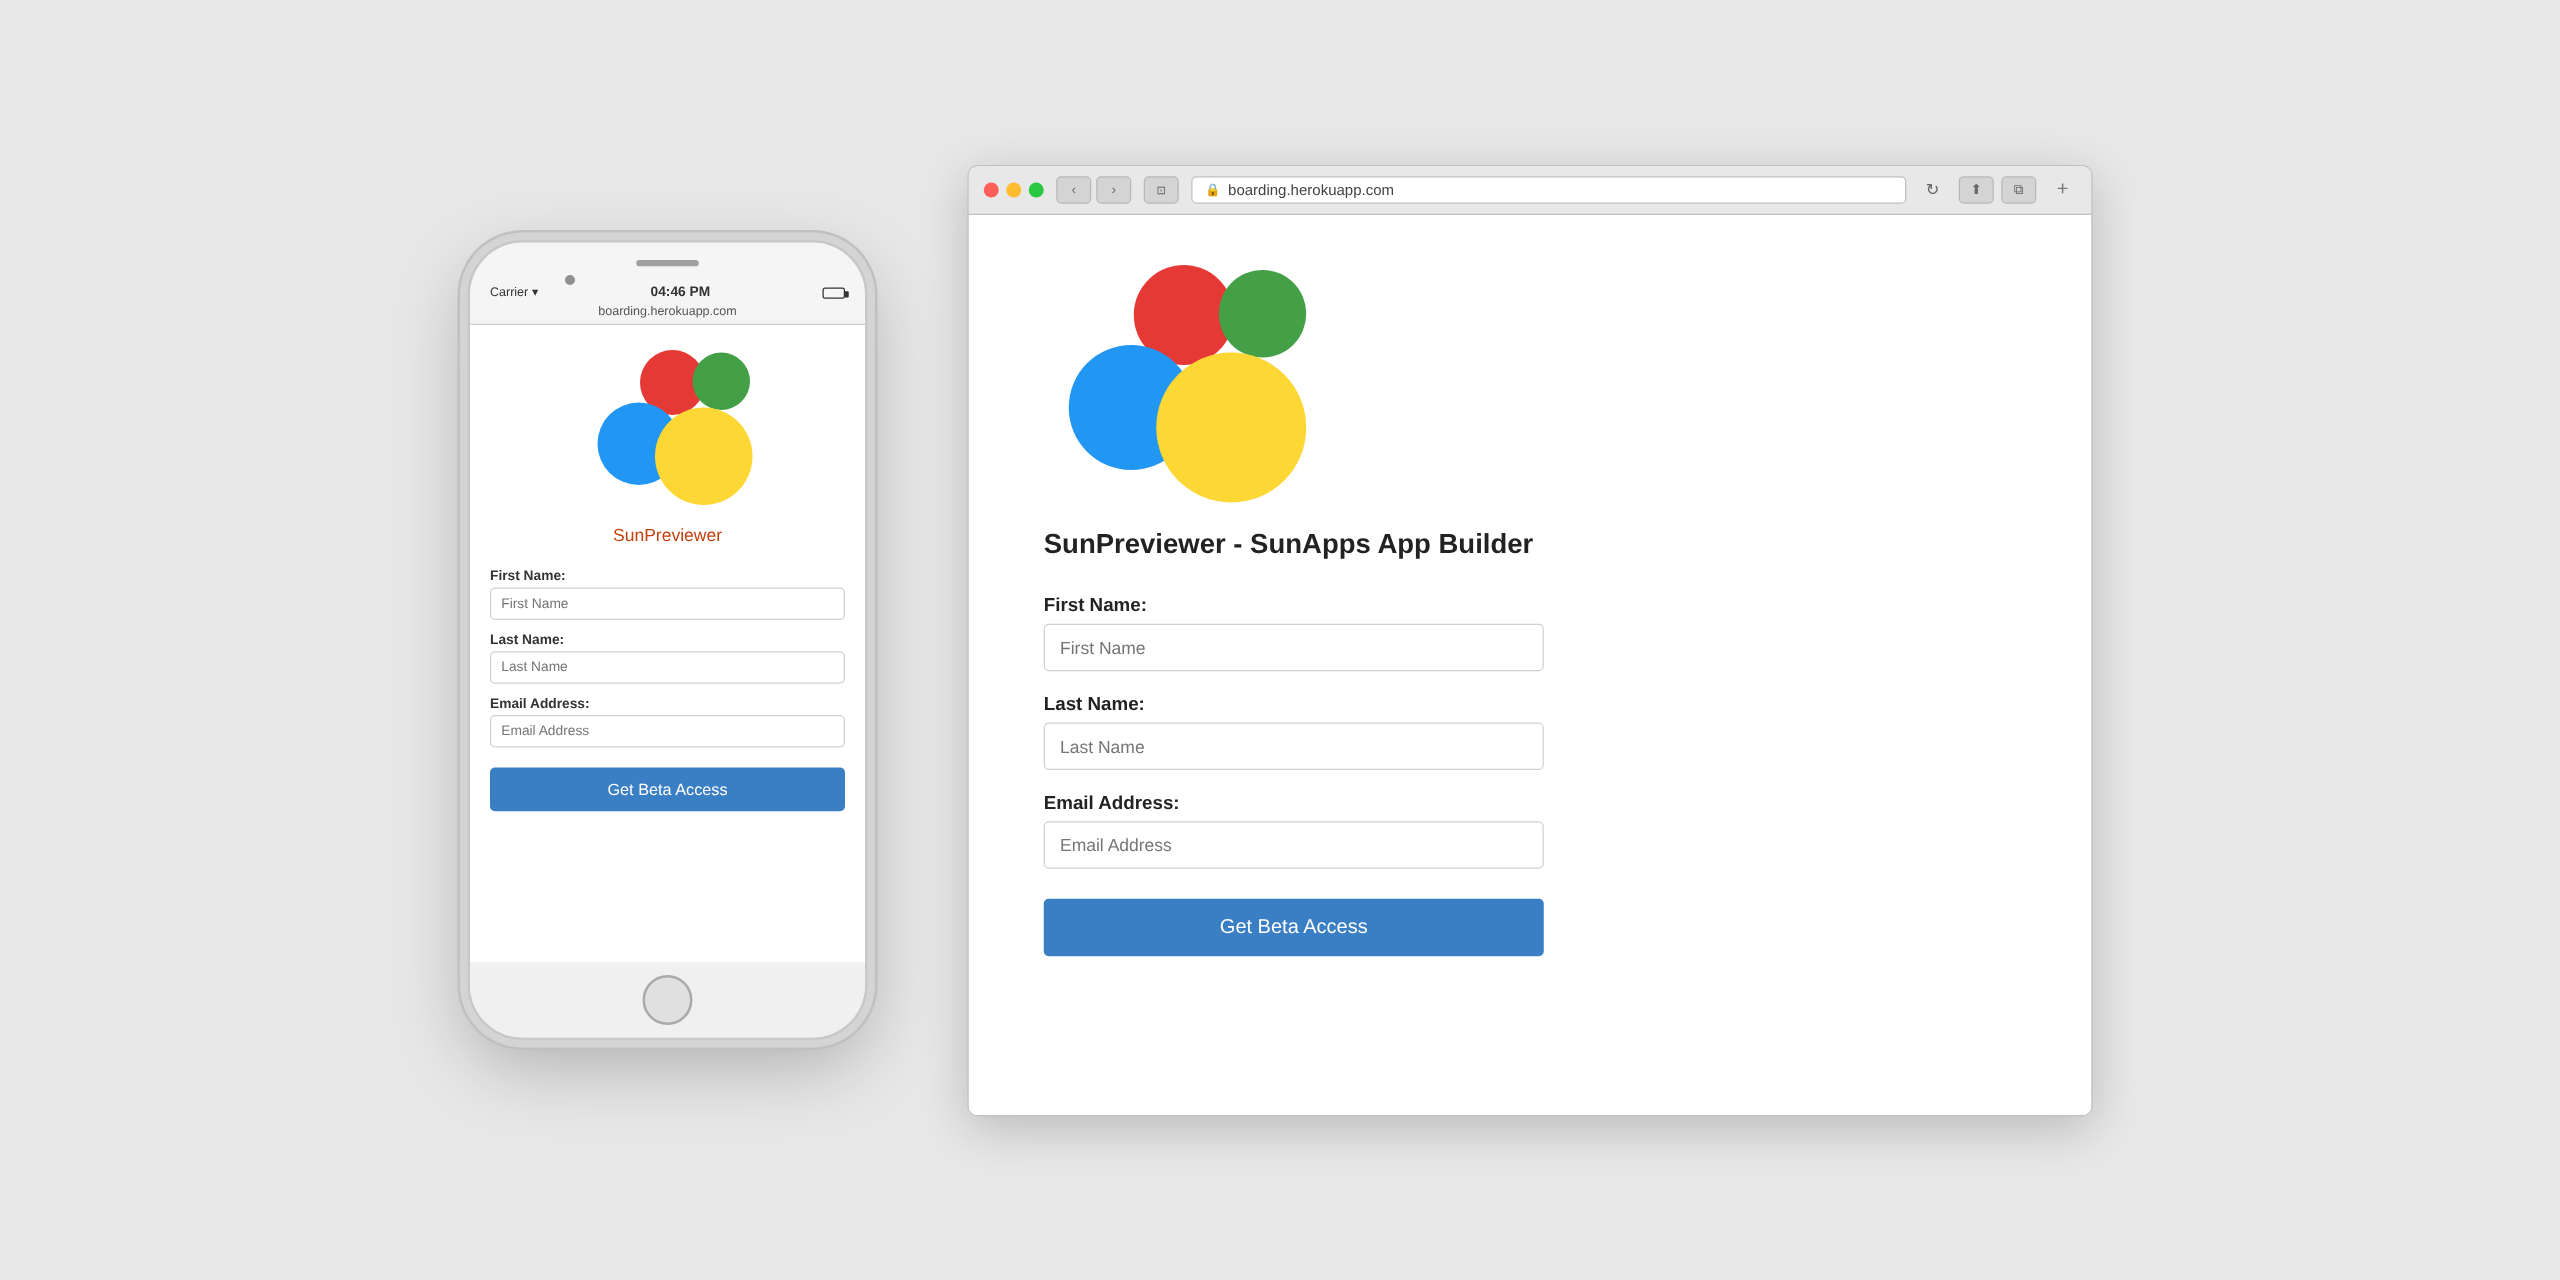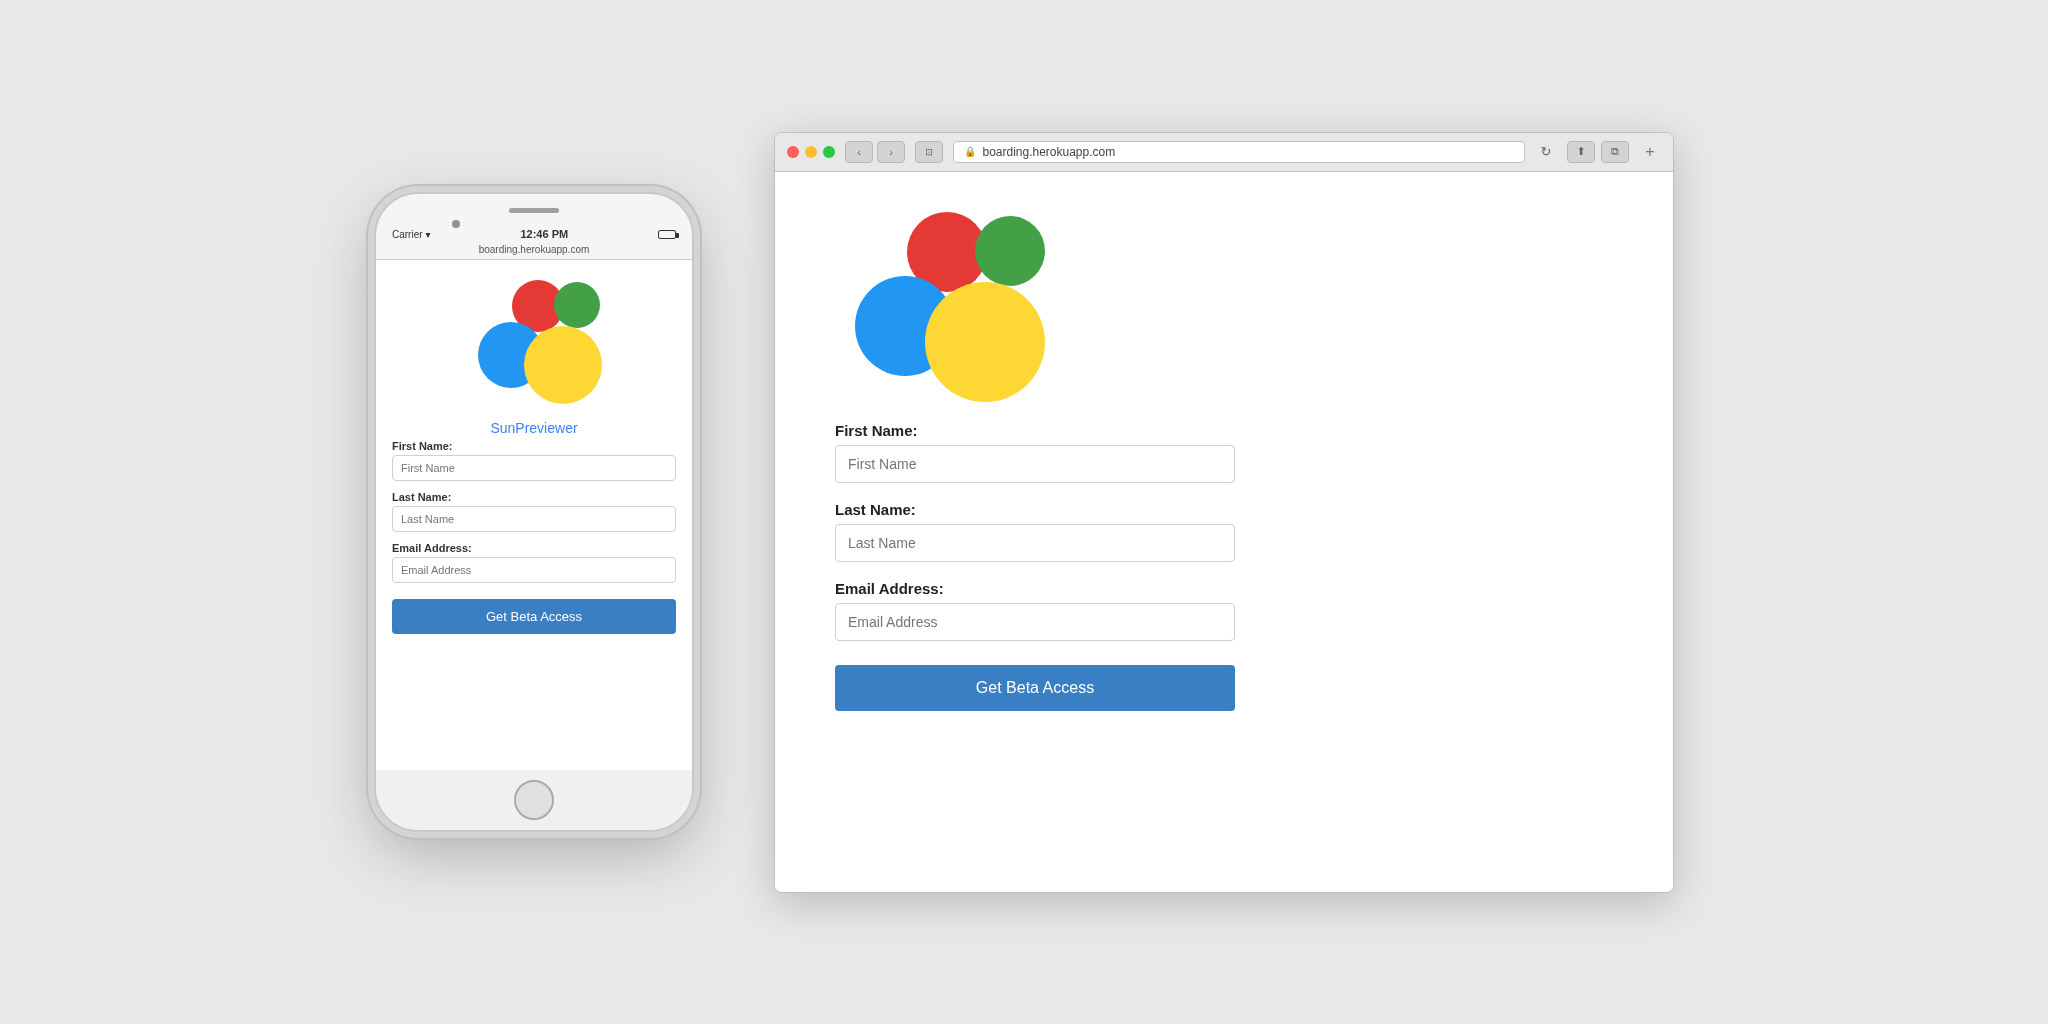--- a/index.html
+++ b/index.html
@@ -165,22 +165,22 @@
     
     .browser-logo .circle-red    { width: 80px; height: 80px; top: 0; left: 72px; }
     .browser-logo .circle-green  { width: 70px; height: 70px; top: 4px; left: 140px; }
     .browser-logo .circle-blue   { width: 100px; height: 100px; top: 64px; left: 20px; }
     .browser-logo .circle-yellow { width: 120px; height: 120px; top: 70px; left: 90px; }
     .browser-logo { width: 220px; height: 200px; }
 
     
     .phone-app-title {
       font-size: 14px;
-      color: #3b82f6;
-      margin-bottom: 4px;
+      color: #c2410c;
+      margin-bottom: 19px;
       text-align: center;
     }
     .phone-form { width: 100%; }
     .phone-field-label {
       font-size: 11px;
       font-weight: 600;
       color: #333;
       margin-bottom: 3px;
       display: block;
     }
@@ -333,21 +333,21 @@
 
 <div class="phone-wrap">
   <div class="phone">
     <div class="phone-speaker"></div>
     <div class="phone-camera"></div>
     <div class="phone-status-bar">
       <div class="phone-status-left">
         <span>Carrier</span>
         <span>▾</span>
       </div>
-      <div class="phone-status-center">12:46 PM</div>
+      <div class="phone-status-center">04:46 PM</div>
       <div class="phone-status-right">
         <span class="battery-icon">
           <span class="battery-fill"></span>
         </span>
       </div>
     </div>
     <div class="phone-url-bar">boarding.herokuapp.com</div>
     <div class="phone-divider"></div>
     <div class="phone-content">
 
@@ -412,20 +412,21 @@
     </div>
   </div>
   <div class="browser-content">
 
     <div class="logo-container browser-logo">
       <div class="circle circle-red"></div>
       <div class="circle circle-green"></div>
       <div class="circle circle-blue"></div>
       <div class="circle circle-yellow"></div>
     </div>
+    <div class="browser-app-title">SunPreviewer - SunApps App Builder</div>
     <div class="browser-form">
       <label class="browser-field-label">First Name:</label>
       <input class="browser-input" type="text" placeholder="First Name" style="">
       <label class="browser-field-label">Last Name:</label>
       <input class="browser-input" type="text" placeholder="Last Name" style="">
       <label class="browser-field-label">Email Address:</label>
       <input class="browser-input" type="email" placeholder="Email Address" style="">
       <button class="browser-btn">Get Beta Access</button>
     </div>
   </div>

